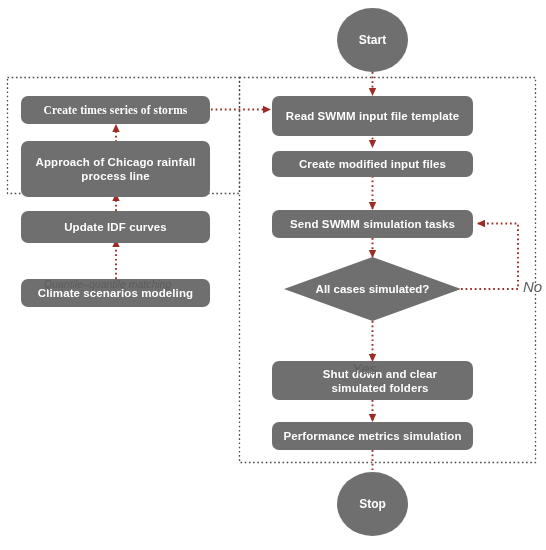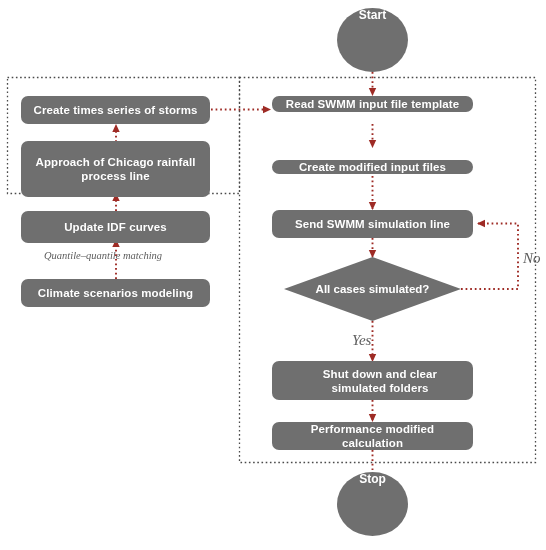--- a/index.html
+++ b/index.html
@@ -42,44 +42,45 @@
     letter-spacing: 0.1px;
     padding: 2px 8px;
     text-shadow: 0 0 1px rgba(0,0,0,0.15);
   }
   .terminal {
     position: absolute;
     background: #6f6f6f;
     color: #ffffff;
     border-radius: 50%;
     display: flex;
-    align-items: flex-start;
+    align-items: center;
     justify-content: center;
     font-family: "Liberation Sans", sans-serif;
     font-size: 12px;
     font-weight: bold;
   }
   .diamond-label {
     position: absolute;
     color: #ffffff;
     font-family: "Liberation Sans", sans-serif;
     font-size: 11.5px;
     font-weight: bold;
     display: flex;
     align-items: center;
     justify-content: center;
     text-align: right;
   }
   .edge-label {
     position: absolute;
     color: #5d5d5d;
-    font-family: Liberation Serif, serif;
+    font-family: Liberation Sans, sans-serif;
     font-style: italic;
     font-size: 10.5px;
     white-space: nowrap;
+    margin-top: 28px;
   }
   .edge-label.small {
     font-size: 15px;
   }
 </style>
 </head>
 <body>
 
 <div id="canvas">
 
@@ -119,54 +120,54 @@
       <path d="M 116 211 L 116 194" marker-end="url(#arrowRed)"></path>
 
       <path d="M 116 279 L 116 240" marker-end="url(#arrowRed)"></path>
     </g>
   </svg>
 
   <div class="terminal" style="left:337px; top:8px; width:71px; height:64px;">
     <span>Start</span>
   </div>
 
-  <div class="node" style="left:21px; top:96px; width:189px; height:28px;">
+  <div class="node" style="left:21px; top:96px; width:189px; height:28px;font-family:Liberation Serif, serif;">
     <span>Create times series of storms</span>
   </div>
 
   <div class="node" style="left:21px; top:141px; width:189px; height:56px;">
     <span>Approach of Chicago rainfall process line</span>
   </div>
 
   <div class="node" style="left:21px; top:211px; width:189px; height:32px;">
     <span>Update IDF curves</span>
   </div>
 
   <div class="node" style="left:21px; top:279px; width:189px; height:28px;">
     <span>Climate scenarios modeling</span>
   </div>
 
-  <div class="node" style="left:272px; top:96px; width:201px; height:16px;">
+  <div class="node" style="left:272px; top:96px; width:201px; height:40px;">
     <span>Read SWMM input file template</span>
   </div>
 
-  <div class="node" style="left:272px; top:160px; width:201px; height:14px;border-radius:11px;">
+  <div class="node" style="left:272px; top:151px; width:201px; height:26px;">
     <span>Create modified input files</span>
   </div>
 
   <div class="node" style="left:272px; top:210px; width:201px; height:28px;">
-    <span>Send SWMM simulation line</span>
+    <span>Send SWMM simulation tasks</span>
   </div>
 
   <div class="node" style="left:272px; top:361px; width:201px; height:39px;padding-left:23px;">
     <span>Shut down and clear simulated folders</span>
   </div>
 
   <div class="node" style="left:272px; top:422px; width:201px; height:28px;">
-    <span>Performance modified calculation</span>
+    <span>Performance metrics simulation</span>
   </div>
 
   <svg class="layer" viewBox="0 0 546 550" xmlns="http://www.w3.org/2000/svg">
     <polygon points="372.5,257 461,289 372.5,321 284,289" fill="#6f6f6f"></polygon>
   </svg>
   <div class="diamond-label" style="left:296px; top:279px; width:153px; height:20px;">
     <span>All cases simulated?</span>
   </div>
 
   <div class="edge-label" style="left:44px; top:250px;">Quantile–quantile matching</div>

